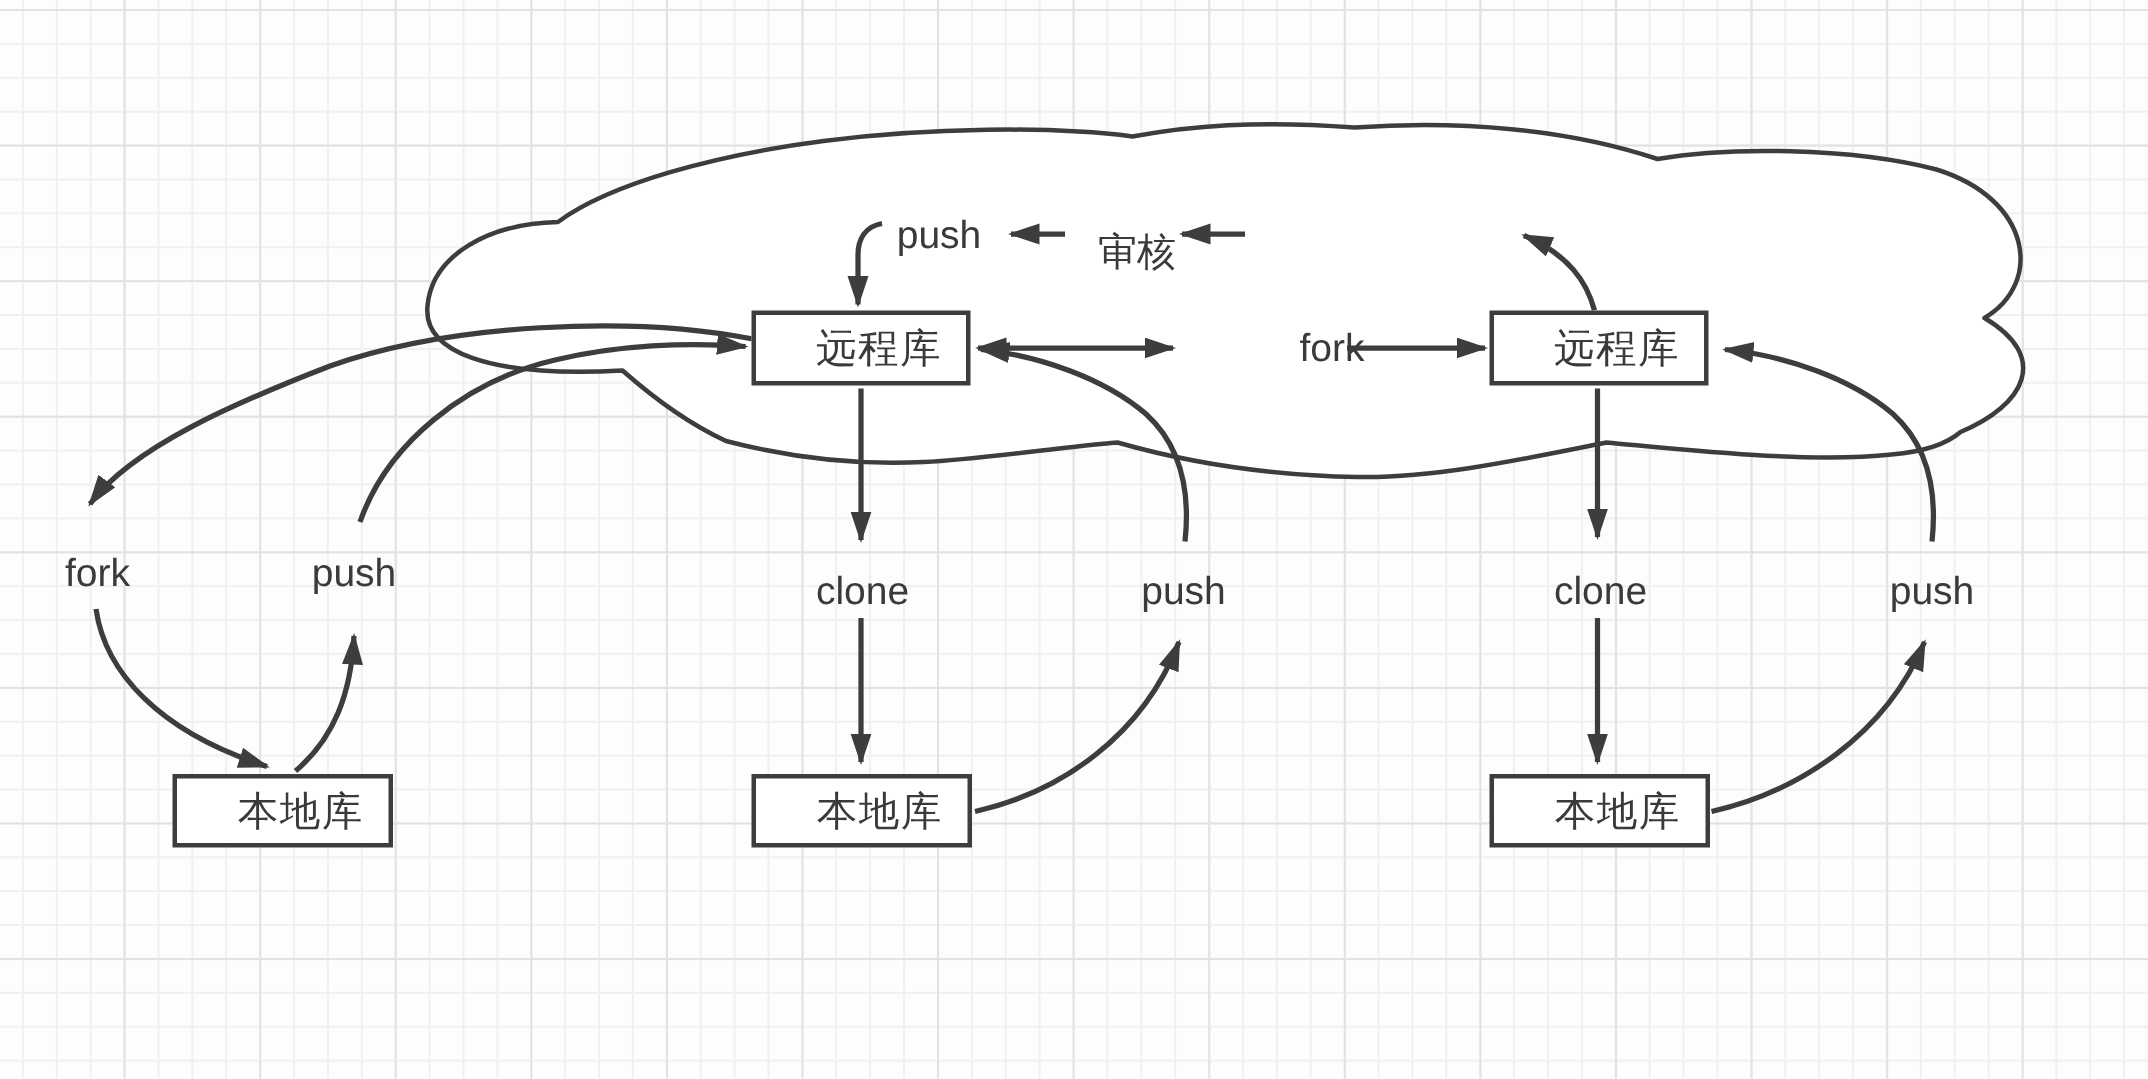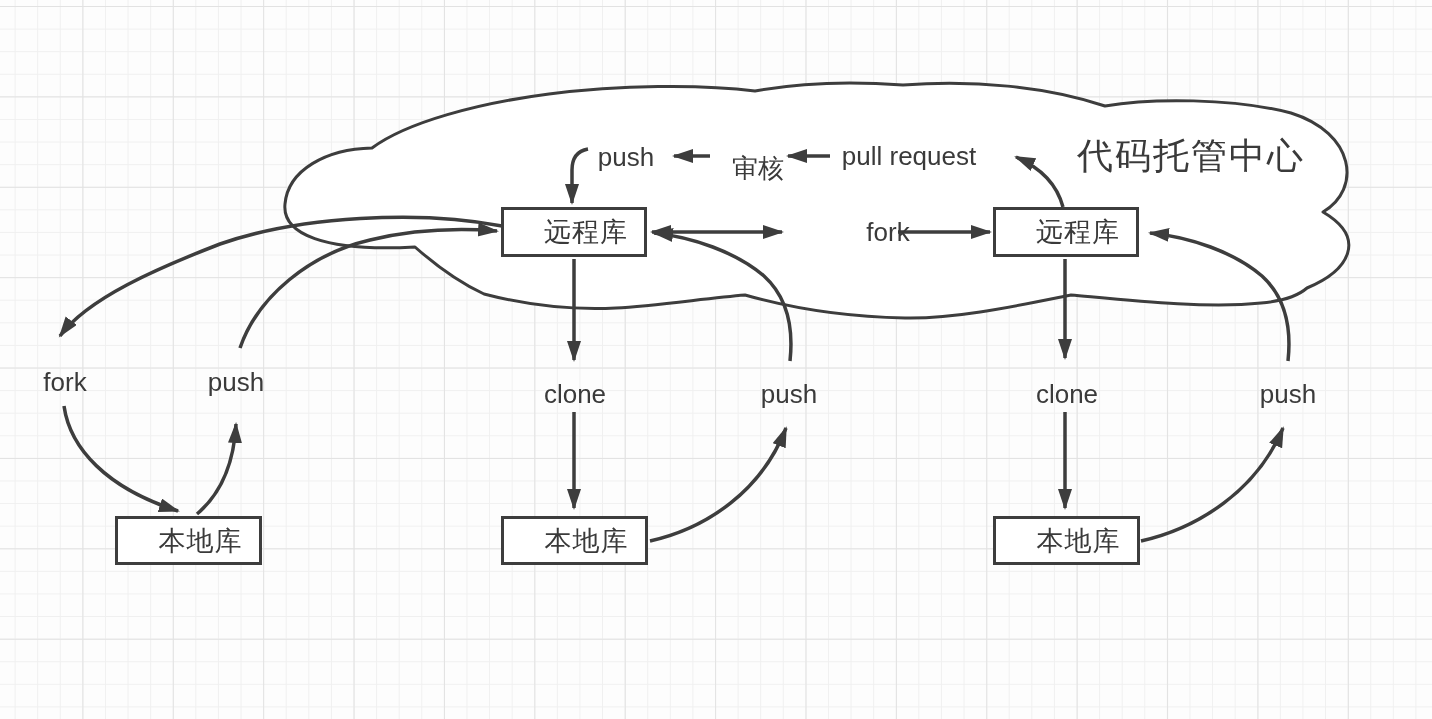--- a/index.html
+++ b/index.html
@@ -99,24 +99,22 @@
     <path class="edge" marker-end="url(#ah)" d="M 1141,541 C 1199,528 1257,490 1283,428"></path>
     <path class="edge" marker-end="url(#ah)" d="M 1288,361 C 1292,324 1284,296 1262,276 C 1234,252 1190,237 1150,233"></path>
   </svg>
 
   <div class="node" style="left:501px;top:207px;width:146px;height:50px;">远程库</div>
   <div class="node" style="left:993px;top:207px;width:146px;height:50px;">远程库</div>
   <div class="node" style="left:115px;top:516px;width:147px;height:49px;">本地库</div>
   <div class="node" style="left:501px;top:516px;width:147px;height:49px;">本地库</div>
   <div class="node" style="left:993px;top:516px;width:147px;height:49px;">本地库</div>
 
-  <div class="lbl big" style="left:1191px;top:156px;">代码托管中心</div>
   <div class="lbl" style="left:626px;top:157px;">push</div>
   <div class="lbl" style="left:758px;top:168px;">审核</div>
-  <div class="lbl" style="left:909px;top:156px;">pull request</div>
   <div class="lbl" style="left:840px;top:232px;margin-left:48px;">fork</div>
   <div class="lbl" style="left:65px;top:382px;">fork</div>
   <div class="lbl" style="left:236px;top:382px;">push</div>
   <div class="lbl" style="left:575px;top:394px;">clone</div>
   <div class="lbl" style="left:789px;top:394px;">push</div>
   <div class="lbl" style="left:1067px;top:394px;">clone</div>
   <div class="lbl" style="left:1288px;top:394px;">push</div>
 </div>
 
 </body></html>

